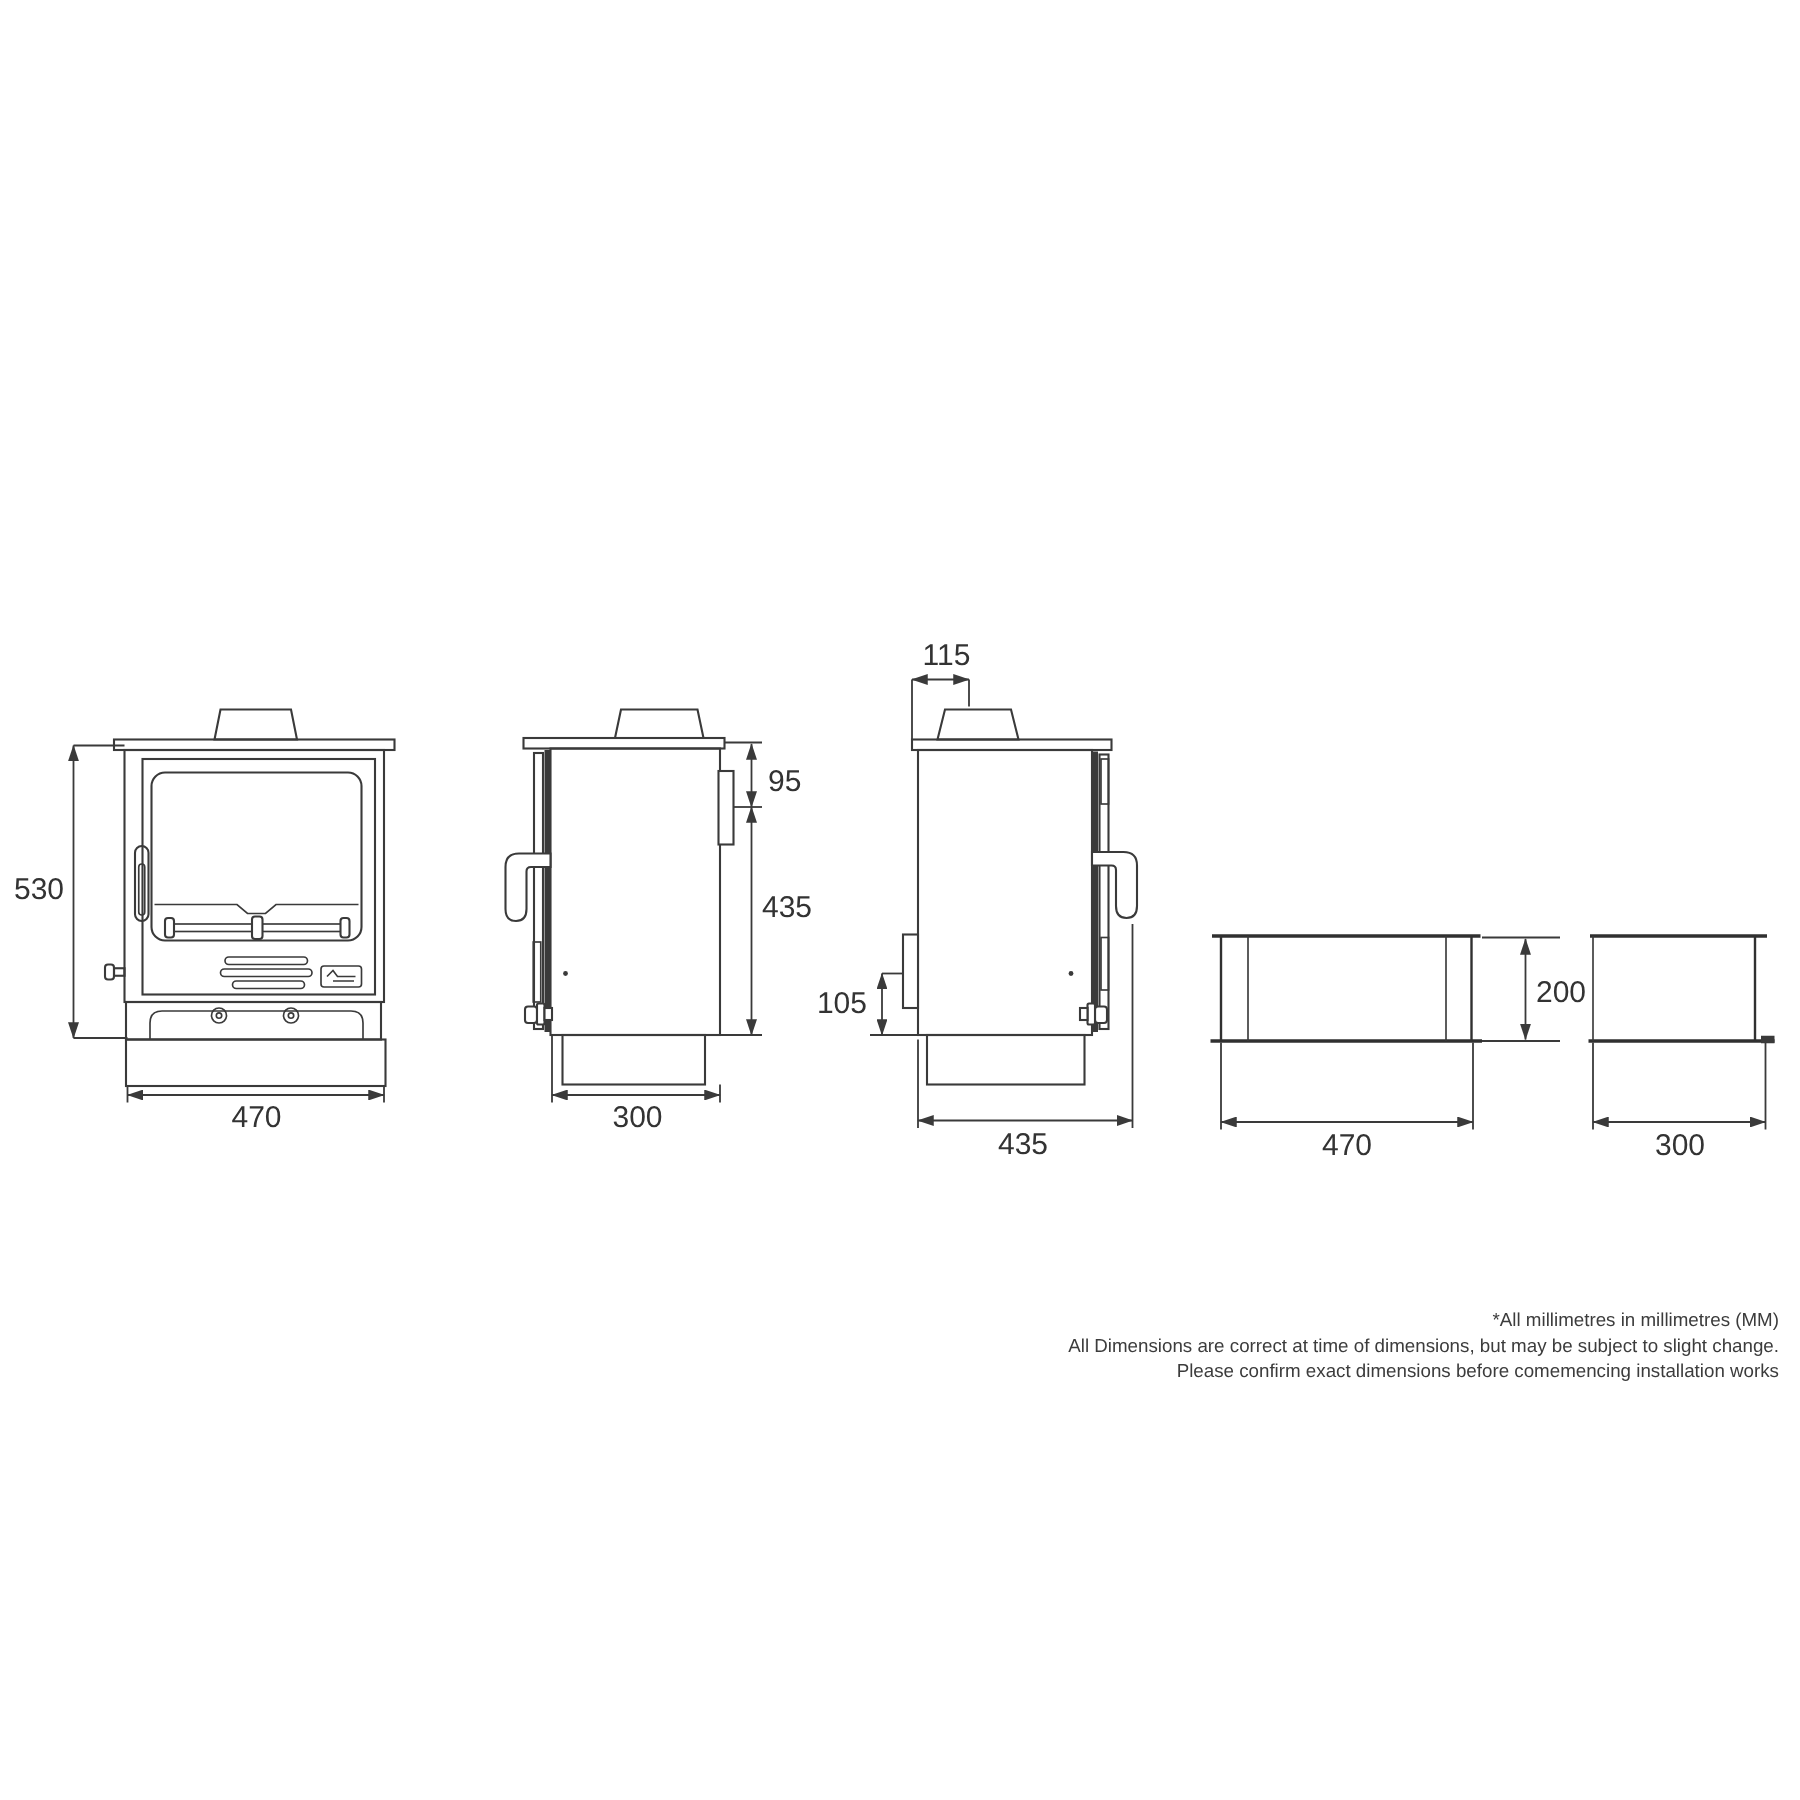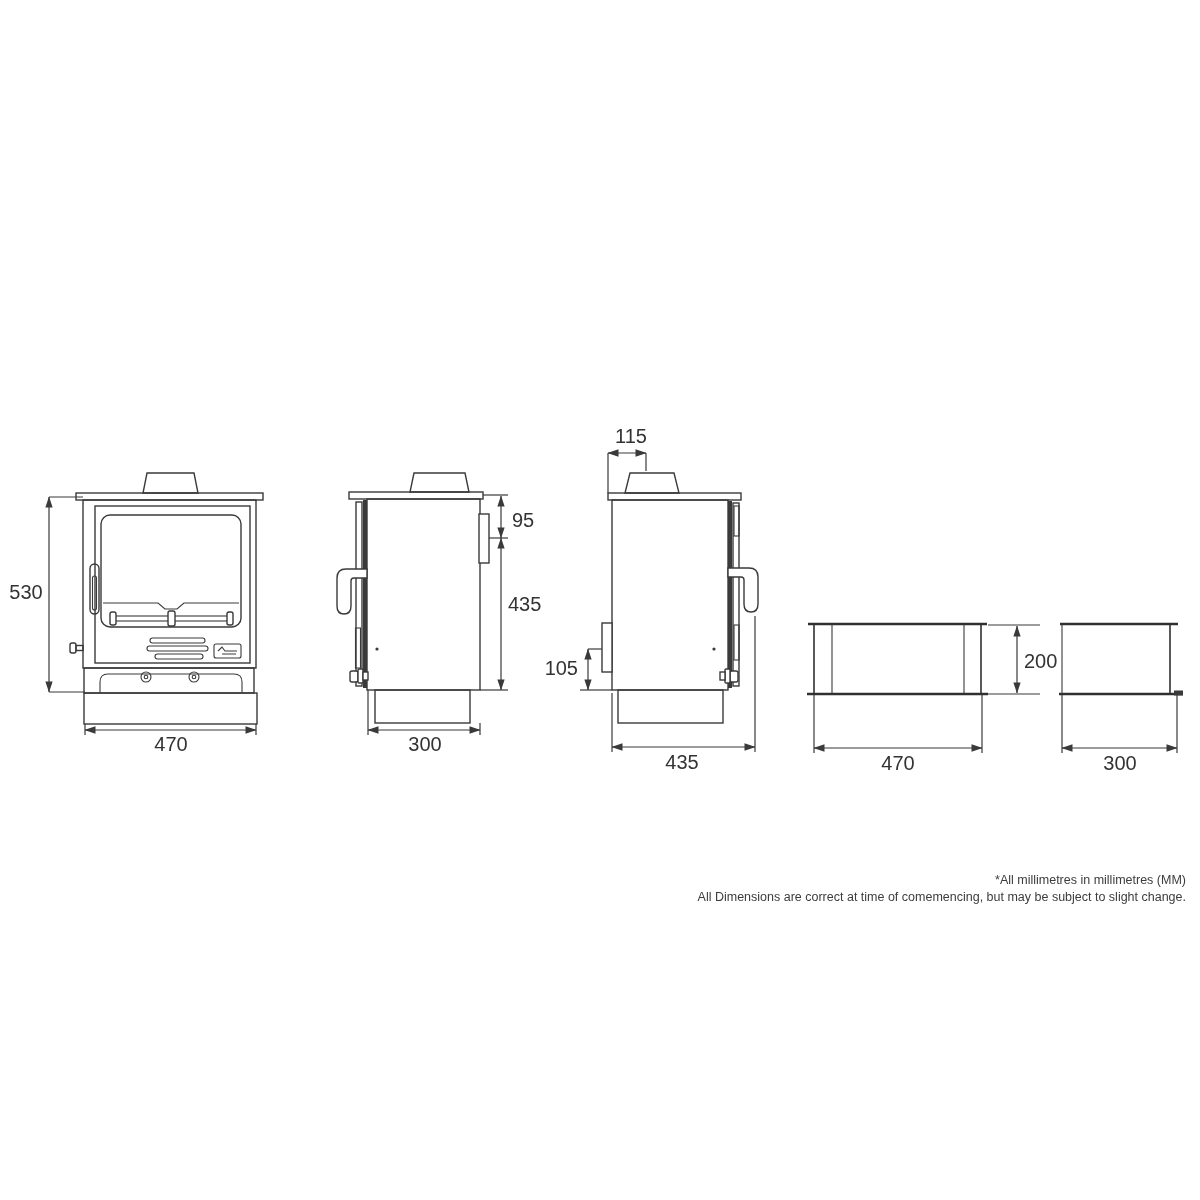--- a/index.html
+++ b/index.html
@@ -178,15 +178,16 @@
     <g>
       <path class="dim" d="M1062,695 V753 M1177,695 V753"></path>
       <line class="dim" x1="1062" y1="748" x2="1177" y2="748" marker-start="url(#arr)" marker-end="url(#arr)"></line>
       <text x="1120" y="770" text-anchor="middle">300</text>
     </g>
   </g>
 </svg>
 
 <div class="footnote">
   <div>*All millimetres in millimetres (MM)</div>
-  <div>All Dimensions are correct at time of comemencing, but may be subject to slight change.</div>
+  <div>All Dimensions are correct at time of dimensions, but may be subject to slight change.</div>
+  <div>Please confirm exact dimensions before comemencing installation works</div>
 </div>
 </div>
 
 </body></html>

